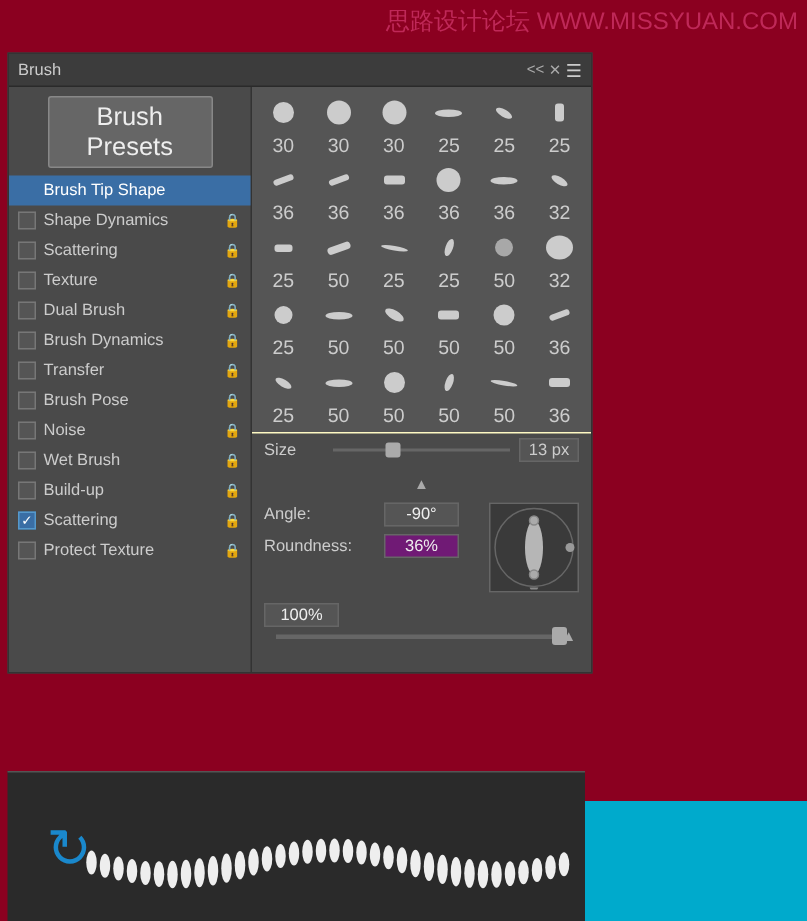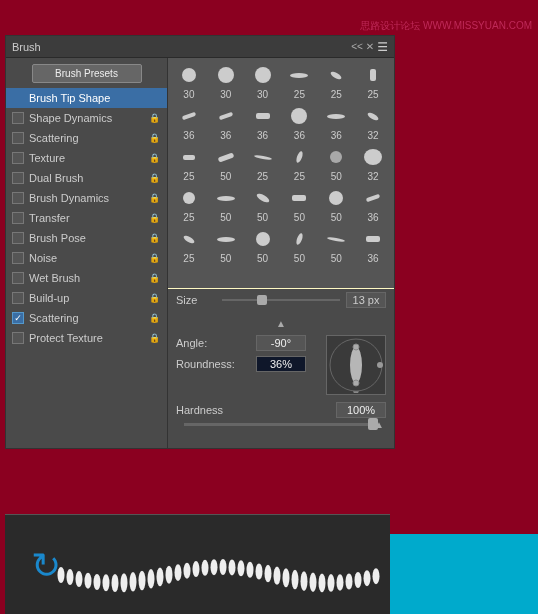--- a/index.html
+++ b/index.html
@@ -25,24 +25,24 @@
       bottom: 0;
       right: 0;
       width: 160px;
       height: 80px;
       background: #00AACC;
     }
 
     
     .watermark {
       position: absolute;
-      top: 19px;
+      top: 4px;
       right: 6px;
       color: #cc3366;
-      font-size: 10px;
+      font-size: 16px;
       font-family: Arial, sans-serif;
       opacity: 0.8;
     }
 
     
     .panel {
       position: absolute;
       top: 35px;
       left: 5px;
       width: 390px;
@@ -90,21 +90,21 @@
       flex-shrink: 0;
     }
 
     .brush-presets-btn {
       display: block;
       width: 110px;
       margin: 3px auto 5px auto;
       background: #666;
       border: 1px solid #888;
       color: #eee;
-      font-size: 10px;
+      font-size: 17px;
       padding: 3px 6px;
       text-align: center;
       cursor: pointer;
       border-radius: 2px;
     }
 
     .sidebar-item {
       display: flex;
       align-items: center;
       padding: 2px 6px;
@@ -181,21 +181,21 @@
       cursor: pointer;
     }
     .brush-preview {
       background: transparent;
       display: flex;
       align-items: center;
       justify-content: center;
     }
     .brush-cell-num {
       color: #ccc;
-      font-size: 10px;
+      font-size: 13px;
       margin-top: 1px;
     }
 
     
     .size-row {
       display: flex;
       align-items: center;
       padding: 3px 8px;
       background: #4a4a4a;
       border-top: 1px solid #fef9c3;
@@ -668,21 +668,21 @@
 
 
         <div class="angle-roundness-section">
           <div class="angle-roundness-inputs">
             <div class="field-row">
               <span class="field-label">Angle:</span>
               <input type="text" class="field-value" style="background: rgb(85, 85, 85); border: 1px solid rgb(102, 102, 102); color: rgb(238, 238, 238); font-size: 11px; padding: 1px 4px; width: 50px; text-align: center;" value="-90°">
             </div>
             <div class="field-row">
               <span class="field-label">Roundness:</span>
-              <input type="text" class="field-value" style="background: #0f172a; border: 1px solid rgb(102, 102, 102); color: rgb(238, 238, 238); font-size: 11px; padding: 1px 4px; width: 50px; text-align: center;" value="36%">
+              <input type="text" class="field-value" style="background: #701a75; border: 1px solid rgb(102, 102, 102); color: rgb(238, 238, 238); font-size: 11px; padding: 1px 4px; width: 50px; text-align: center;" value="36%">
             </div>
           </div>
 
           <div class="angle-preview">
             <svg width="56" height="56" viewBox="0 0 56 56">
 
               <circle cx="28" cy="28" r="26" stroke="#666" stroke-width="1" fill="none"></circle>
 
               <circle cx="52" cy="28" r="3" fill="#999"></circle>
 
@@ -691,21 +691,20 @@
               <circle cx="28" cy="46" r="3" fill="#aaa" stroke="#888" stroke-width="1"></circle>
 
               <circle cx="28" cy="10" r="3" fill="#aaa" stroke="#888" stroke-width="1"></circle>
 
               <text x="28" y="60" text-anchor="middle" fill="#888" font-size="10">▼</text>
             </svg>
           </div>
         </div>
 
         <div class="hardness-row">
-          <span class="hardness-label">Hardness</span>
           <span class="hardness-value">100%</span>
         </div>
 
         <div class="slider-area">
           <div style="position:absolute;right:10px;color:#aaa;font-size:10px;cursor:pointer;">▲</div>
           <div class="full-slider" style="width:170px;">
             <div class="full-slider-thumb" style="left:95%;"></div>
           </div>
         </div>
 

